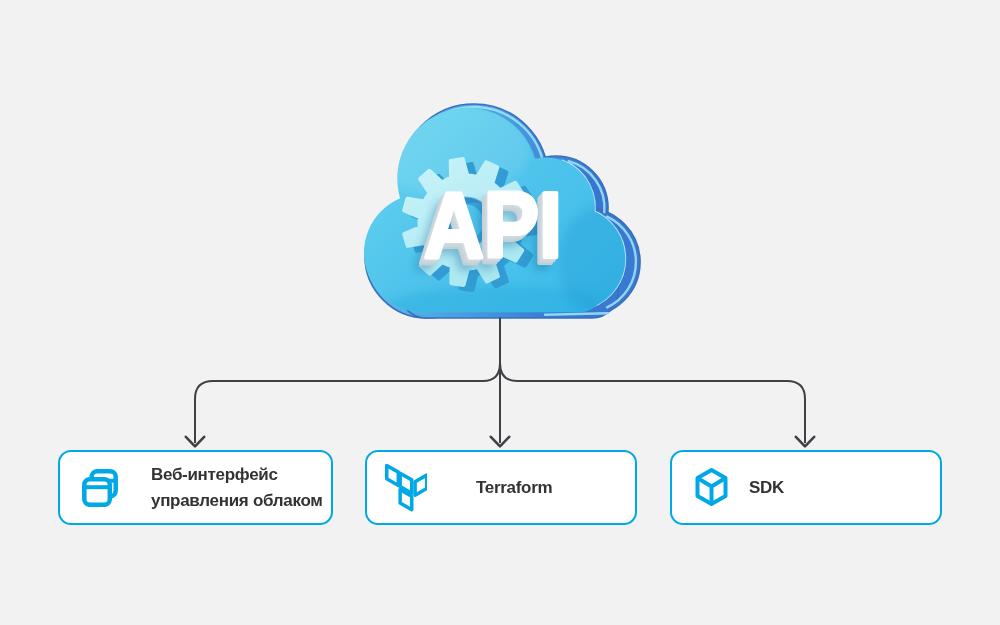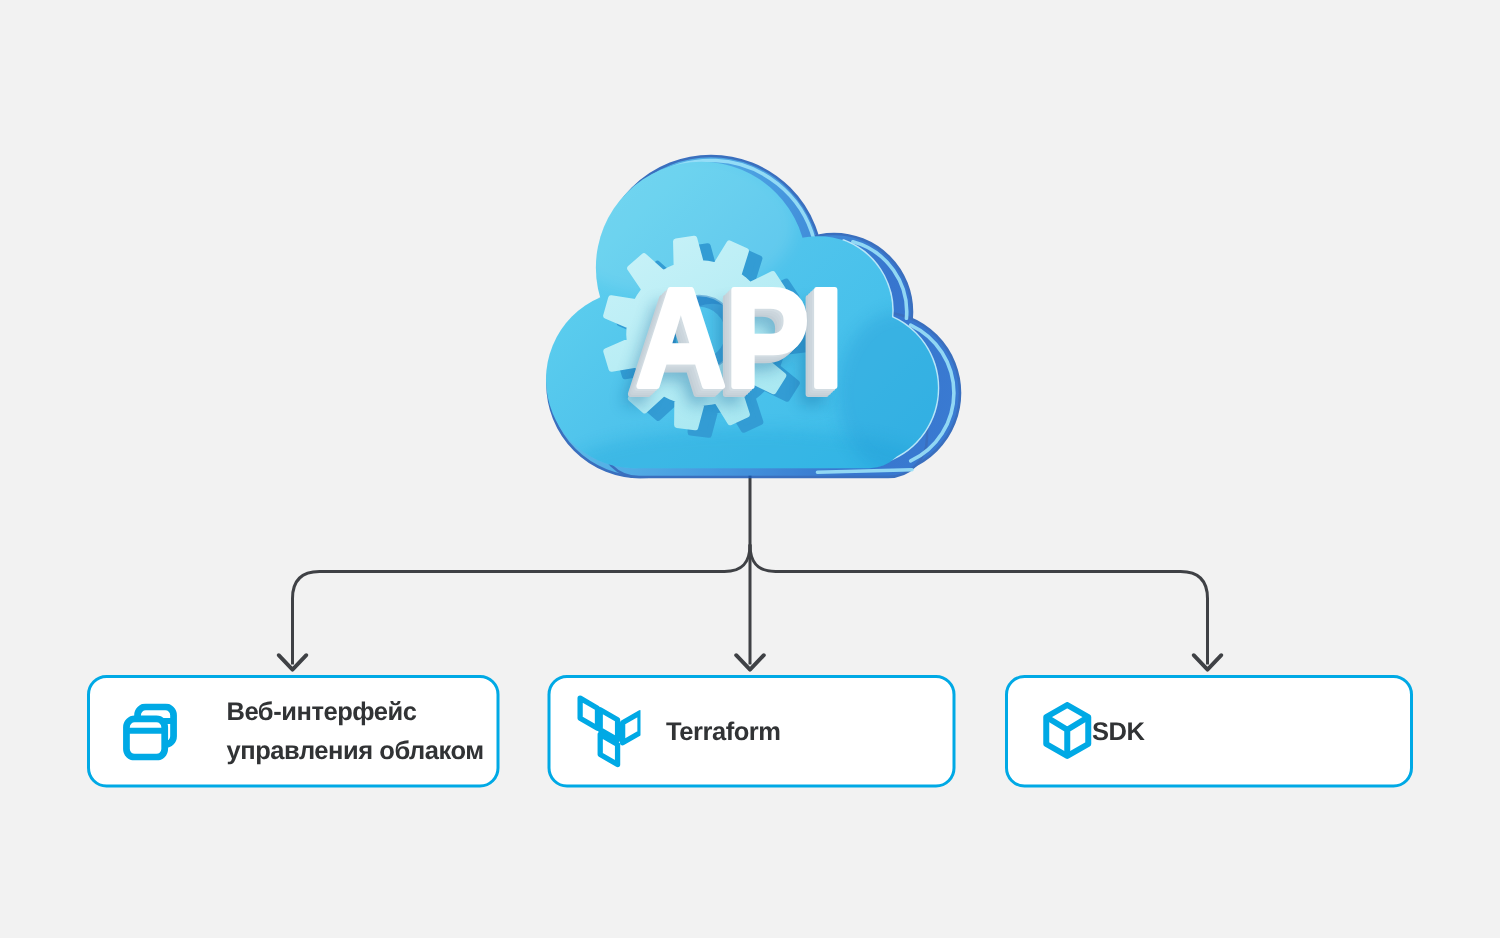--- a/index.html
+++ b/index.html
@@ -98,29 +98,29 @@
 <div class="box" style="left:58px;width:275px;">
   <svg width="36" height="38" viewBox="0 0 36 38" style="margin-left:22px;" fill="none" stroke="#00a9e5">
     <rect x="9.7" y="2.3" width="24" height="25" rx="5.5" stroke-width="4.5"></rect>
     <line x1="10" y1="11.7" x2="33" y2="11.7" stroke-width="4"></line>
     <rect x="2.3" y="10.3" width="25.5" height="25.5" rx="5.5" fill="#ffffff" stroke-width="4.5"></rect>
     <line x1="2.5" y1="18.2" x2="27.5" y2="18.2" stroke-width="4"></line>
   </svg>
   <div class="lbl" style="margin-left:33px;">Веб-интерфейс<br>управления облаком</div>
 </div>
 
-<div class="box" style="left:365px;width:272px;">
+<div class="box" style="left:365px;width:272px;gap:32px;">
   <svg width="45" height="49" viewBox="-1.25 -1.25 25.5 27.5" style="margin-left:15px;" fill="none" stroke="#00a9e5" stroke-width="2" stroke-linejoin="round">
     <path d="M1.44 0 L8 3.787 V11.361 L1.44 7.575 Z"></path>
     <path d="M9.03 4.383 L15.59 8.169 V15.744 L9.03 11.957 Z"></path>
     <path d="M24.06 5.484 L17.5 9.271 V16.846 L24.06 13.059 Z"></path>
     <path d="M9.03 13.705 L15.59 17.491 V25.066 L9.03 21.279 Z"></path>
   </svg>
   <div class="lbl" style="margin-left:17px;">Terraform</div>
 </div>
 
 <div class="box" style="left:670px;width:272px;">
   <svg width="33" height="39" viewBox="0 0 33 39" style="margin-left:23px;" fill="none" stroke="#00a9e5" stroke-width="4" stroke-linejoin="round">
     <path d="M16.5 2 L30.5 10 V28 L16.5 36 L2.5 28 V10 Z"></path>
     <path d="M2.5 10 L16.5 18.5 L30.5 10 M16.5 18.5 V36"></path>
   </svg>
-  <div class="lbl" style="">SDK</div>
+  <div class="lbl" style="margin-left:21px;">SDK</div>
 </div>
 
 </body></html>

